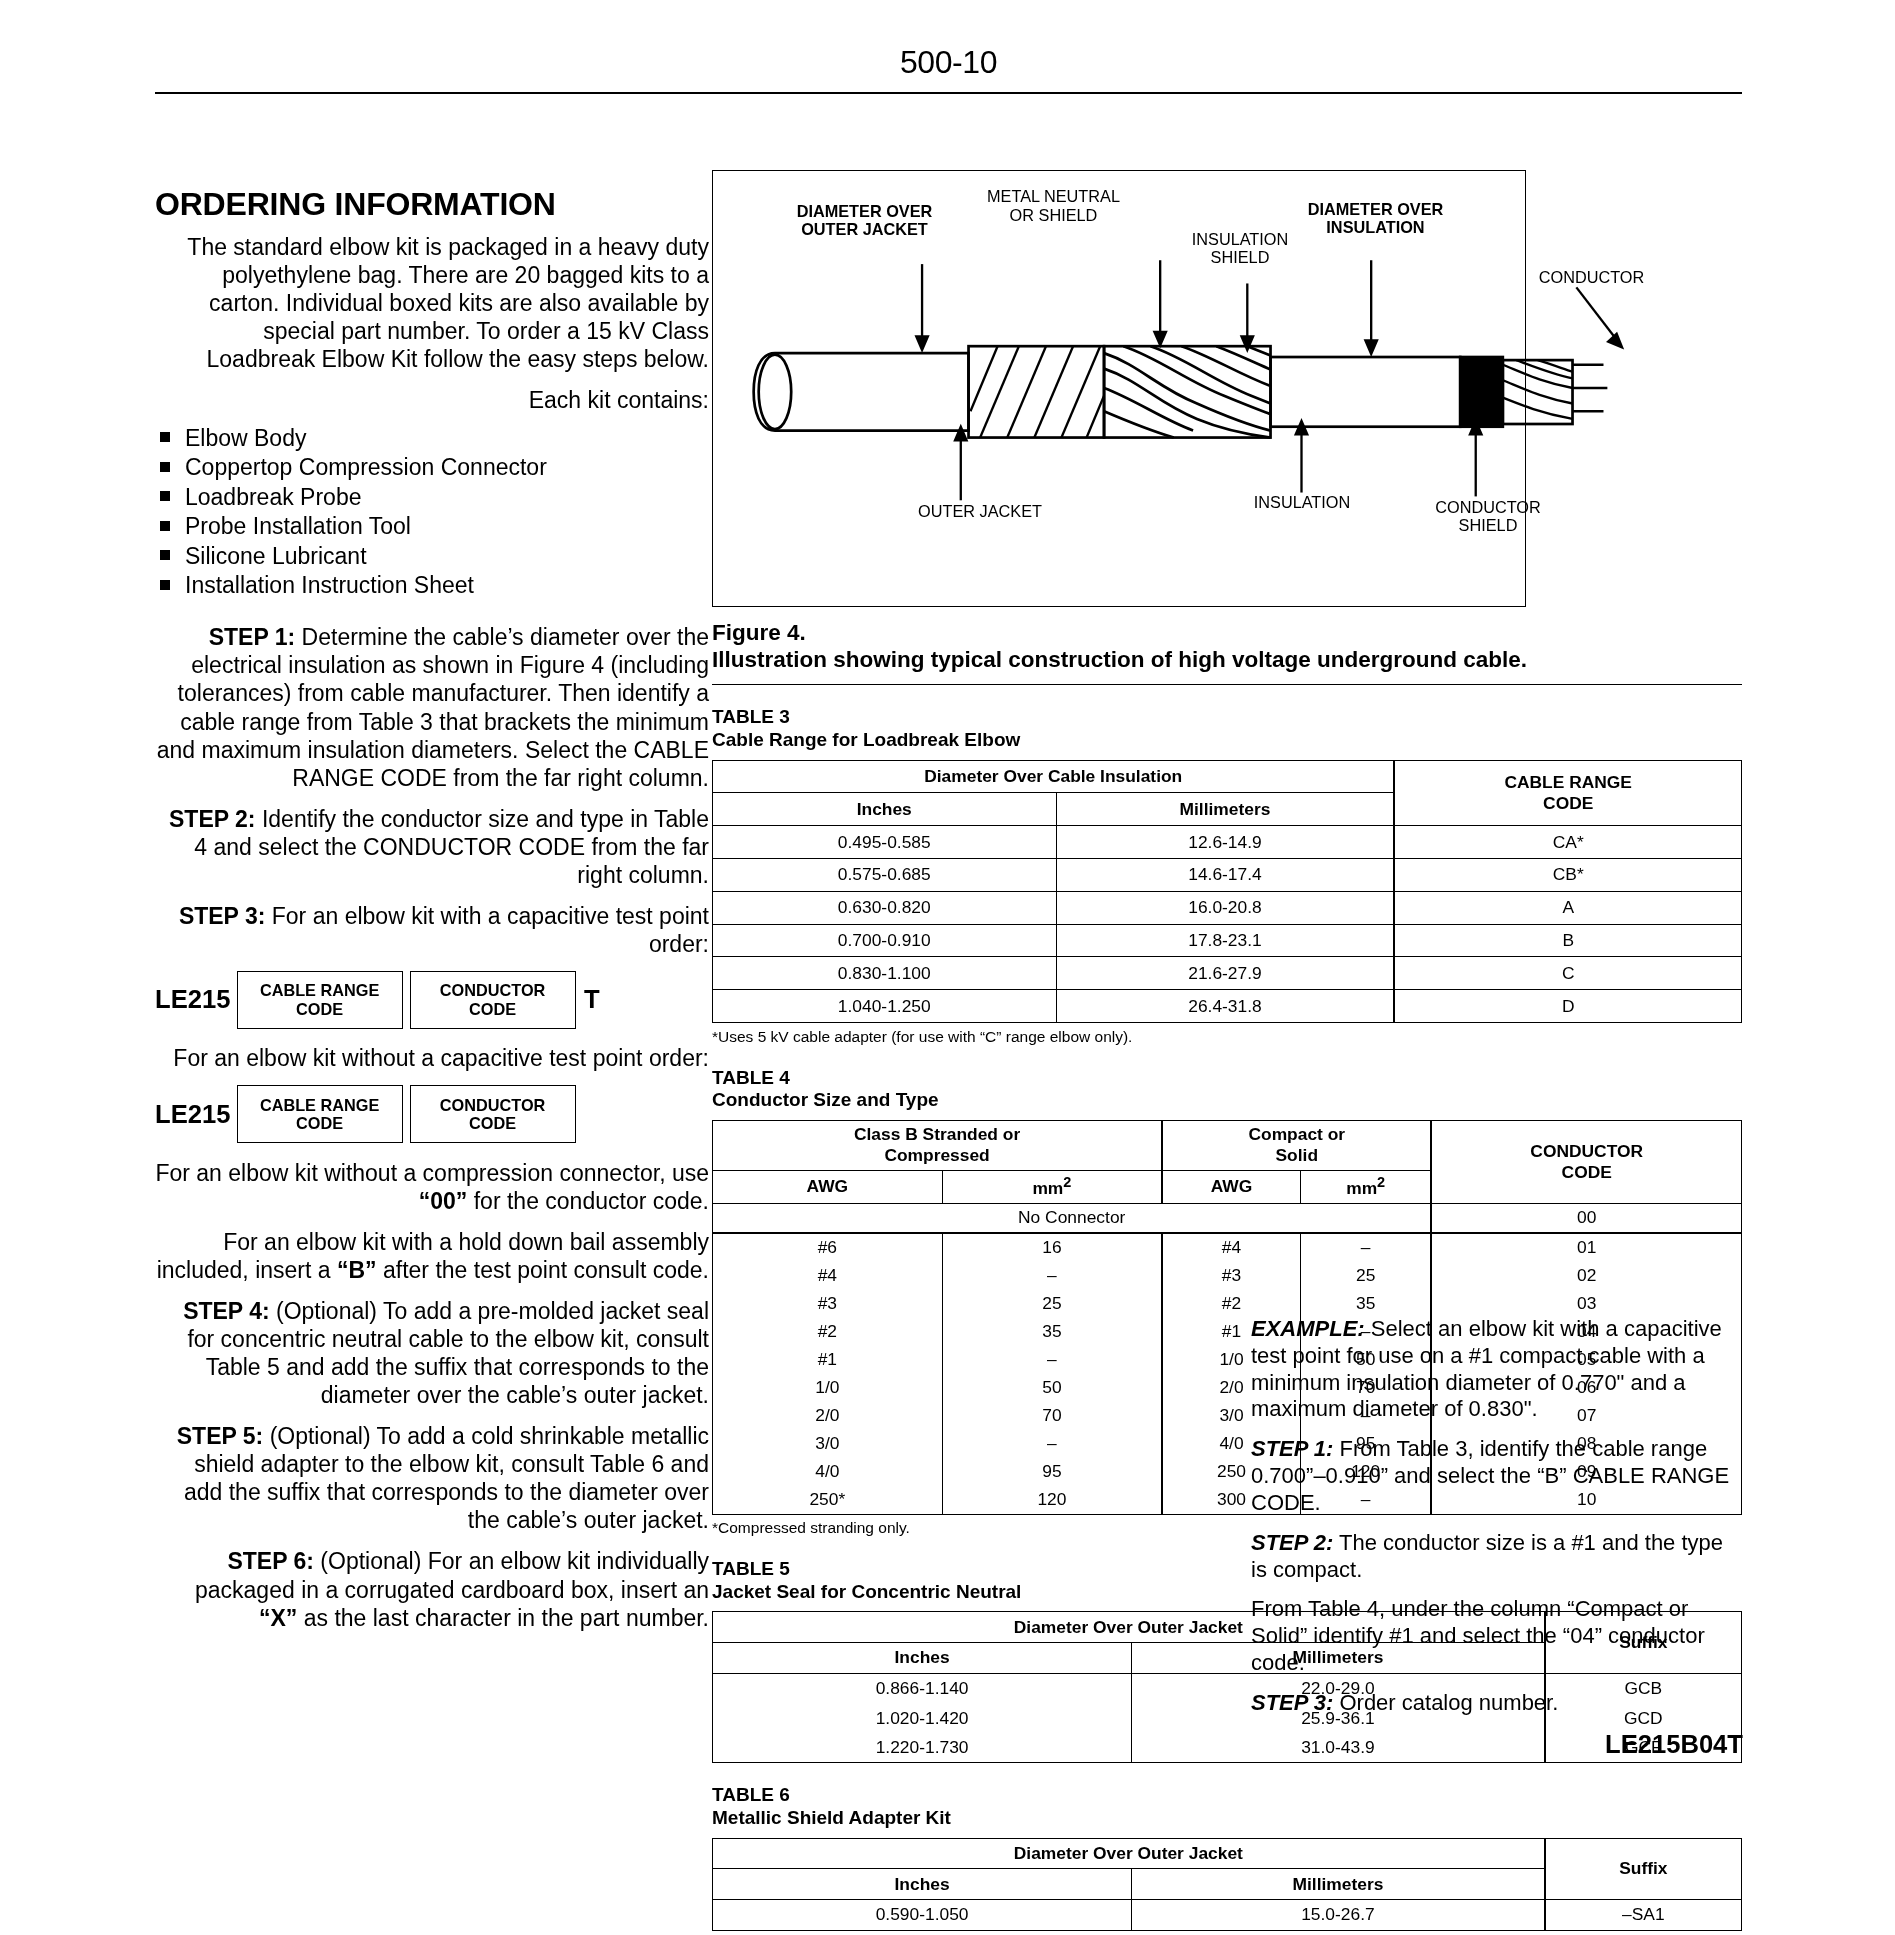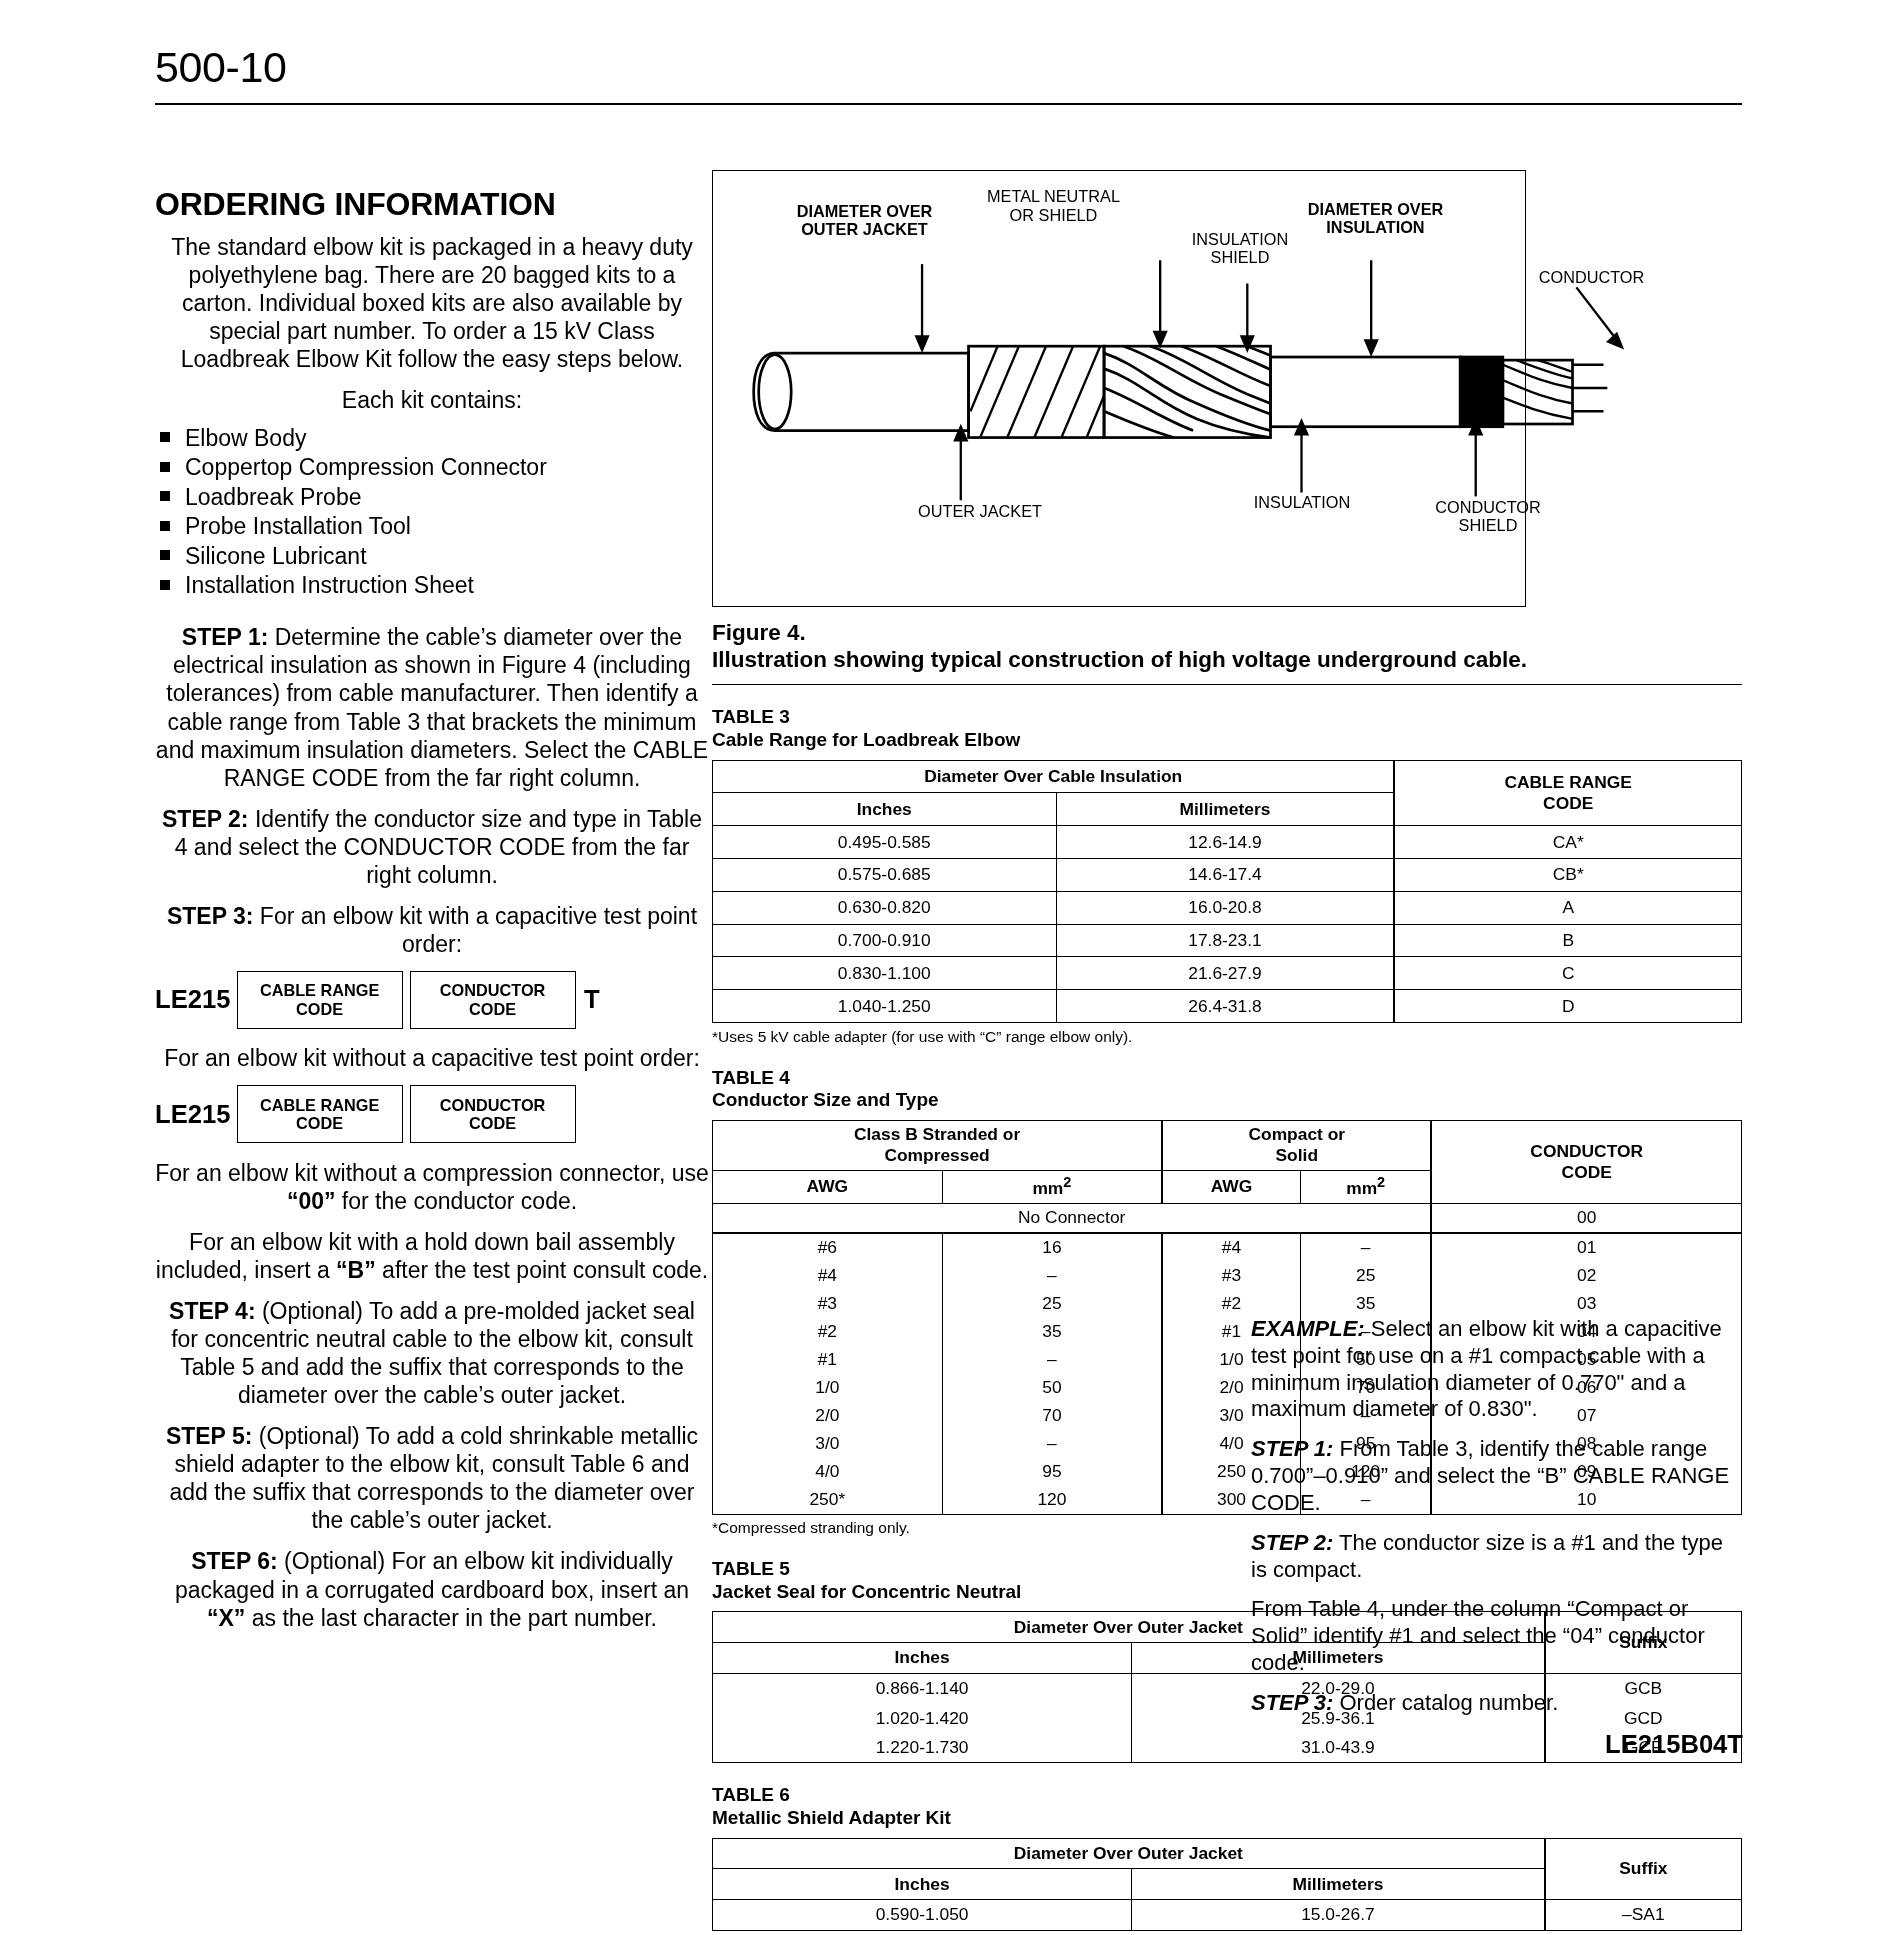--- a/index.html
+++ b/index.html
@@ -16,22 +16,22 @@
     height: 2453px;
     box-sizing: border-box;
     padding: 0;
   }
   
   .header {
     position: absolute;
     left: 155px; top: 46px; width: 1587px;
   }
   .header-title {
-    text-align: left;
-    font-size: 43px;
+    text-align: center;
+    font-size: 32px;
     letter-spacing: -0.4px;
     line-height: 1;
     font-weight: 400;
   }
   .header-rule {
     margin-top: 14px;
     border-top: 2.3px solid #000;
     width: 100%;
   }
   
@@ -48,21 +48,21 @@
   h1.section-title {
     font-size: 32px;
     font-weight: bold;
     margin: 0 0 10px 0;
     letter-spacing: -0.2px;
   }
   p.body {
     font-size: 23px;
     line-height: 1.22;
     margin: 0 0 13px 0;
-    text-align: center;
+    text-align: right;
   }
   p.body.tight { margin-bottom: 9.3px; }
   .kit-list {
     list-style: none;
     margin: 0 0 24px 0;
     padding: 0;
   }
   .kit-list li {
     font-size: 23px;
     line-height: 1.22;

